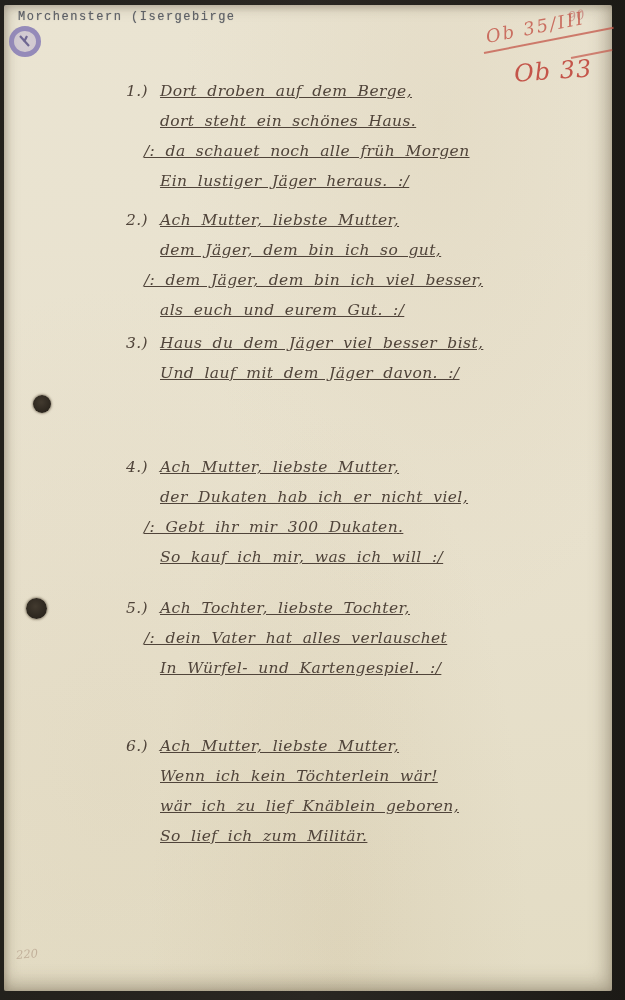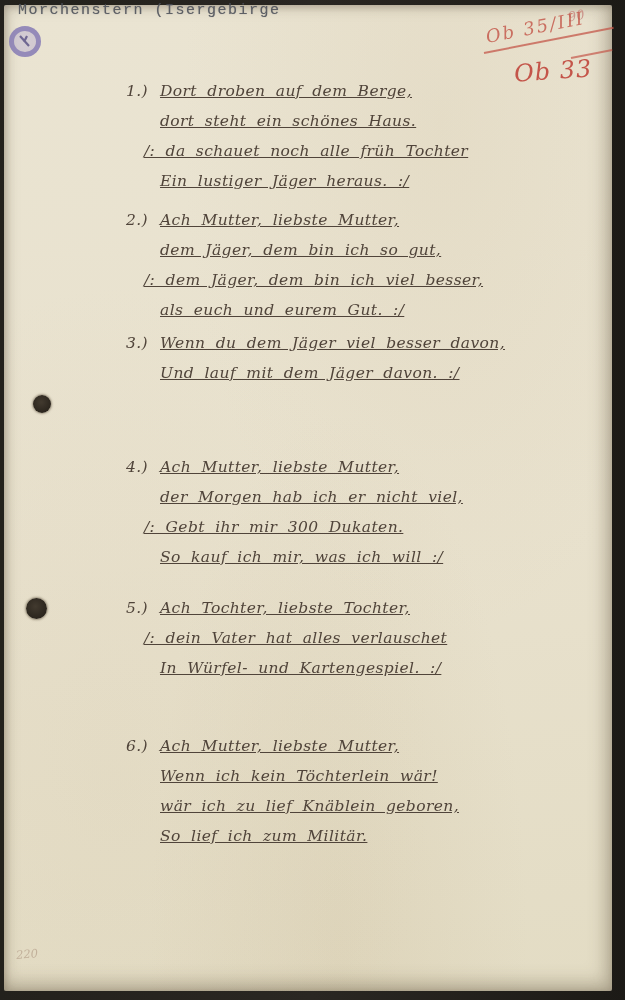--- a/index.html
+++ b/index.html
@@ -22,23 +22,23 @@
       radial-gradient(ellipse at 55% 95%, rgba(203,188,155,.25), transparent 40%),
       linear-gradient(175deg,#eae4d2 0%, #e8e1cd 55%, #e3dcc4 100%);
     box-shadow:
       inset 0 0 16px rgba(70,58,40,.28),
       inset -7px -9px 18px rgba(85,72,50,.22),
       inset 2px 2px 6px rgba(70,58,40,.18);
     border-radius:2px;
   }
   
   .header-stamp{
-    position:absolute;left:18px;top:2px;
+    position:absolute;left:18px;top:10px;
     font-family:"Liberation Mono", monospace;
-    font-size:15px;letter-spacing:1.5px;
+    font-size:12px;letter-spacing:1.5px;
     color:#4b4f58;opacity:.88;
     text-shadow:0 0 1px rgba(75,79,88,.55);
     white-space:nowrap;
     text-align:center;
   }
   
   .violet-stamp{
     position:absolute;left:9px;top:26px;width:32px;height:31px;
     border-radius:50%;
     border:5px solid rgba(125,114,176,.72);
@@ -127,48 +127,48 @@
   <div class="hole hole-1"></div>
   <div class="hole hole-2"></div>
 
   <div class="page-number">220</div>
 
   <div class="verse v1">
     <span class="vnum">1.)</span>
     <div class="vlines">
       <div class="vline">Dort droben auf dem Berge,</div>
       <div class="vline">dort steht ein schönes Haus.</div>
-      <div class="vline repeat">/: da schauet noch alle früh Tochter</div>
+      <div class="vline repeat">/: da schauet noch alle früh Morgen</div>
       <div class="vline">Ein lustiger Jäger heraus. :/</div>
     </div>
   </div>
 
   <div class="verse v2">
     <span class="vnum">2.)</span>
     <div class="vlines">
       <div class="vline">Ach Mutter, liebste Mutter,</div>
       <div class="vline">dem Jäger, dem bin ich so gut,</div>
       <div class="vline repeat">/: dem Jäger, dem bin ich viel besser,</div>
       <div class="vline">als euch und eurem Gut. :/</div>
     </div>
   </div>
 
   <div class="verse v3">
     <span class="vnum">3.)</span>
     <div class="vlines">
-      <div class="vline">Wenn du dem Jäger viel besser davon,</div>
+      <div class="vline">Haus du dem Jäger viel besser bist,</div>
       <div class="vline">Und lauf mit dem Jäger davon.  :/</div>
     </div>
   </div>
 
   <div class="verse v4">
     <span class="vnum">4.)</span>
     <div class="vlines">
       <div class="vline">Ach Mutter, liebste Mutter,</div>
-      <div class="vline">der Morgen hab ich er nicht viel,</div>
+      <div class="vline">der Dukaten hab ich er nicht viel,</div>
       <div class="vline repeat">/: Gebt ihr mir 300 Dukaten.</div>
       <div class="vline">So kauf ich mir, was ich will  :/</div>
     </div>
   </div>
 
   <div class="verse v5">
     <span class="vnum">5.)</span>
     <div class="vlines">
       <div class="vline">Ach Tochter, liebste Tochter,</div>
       <div class="vline repeat">/: dein Vater hat alles verlauschet</div>

